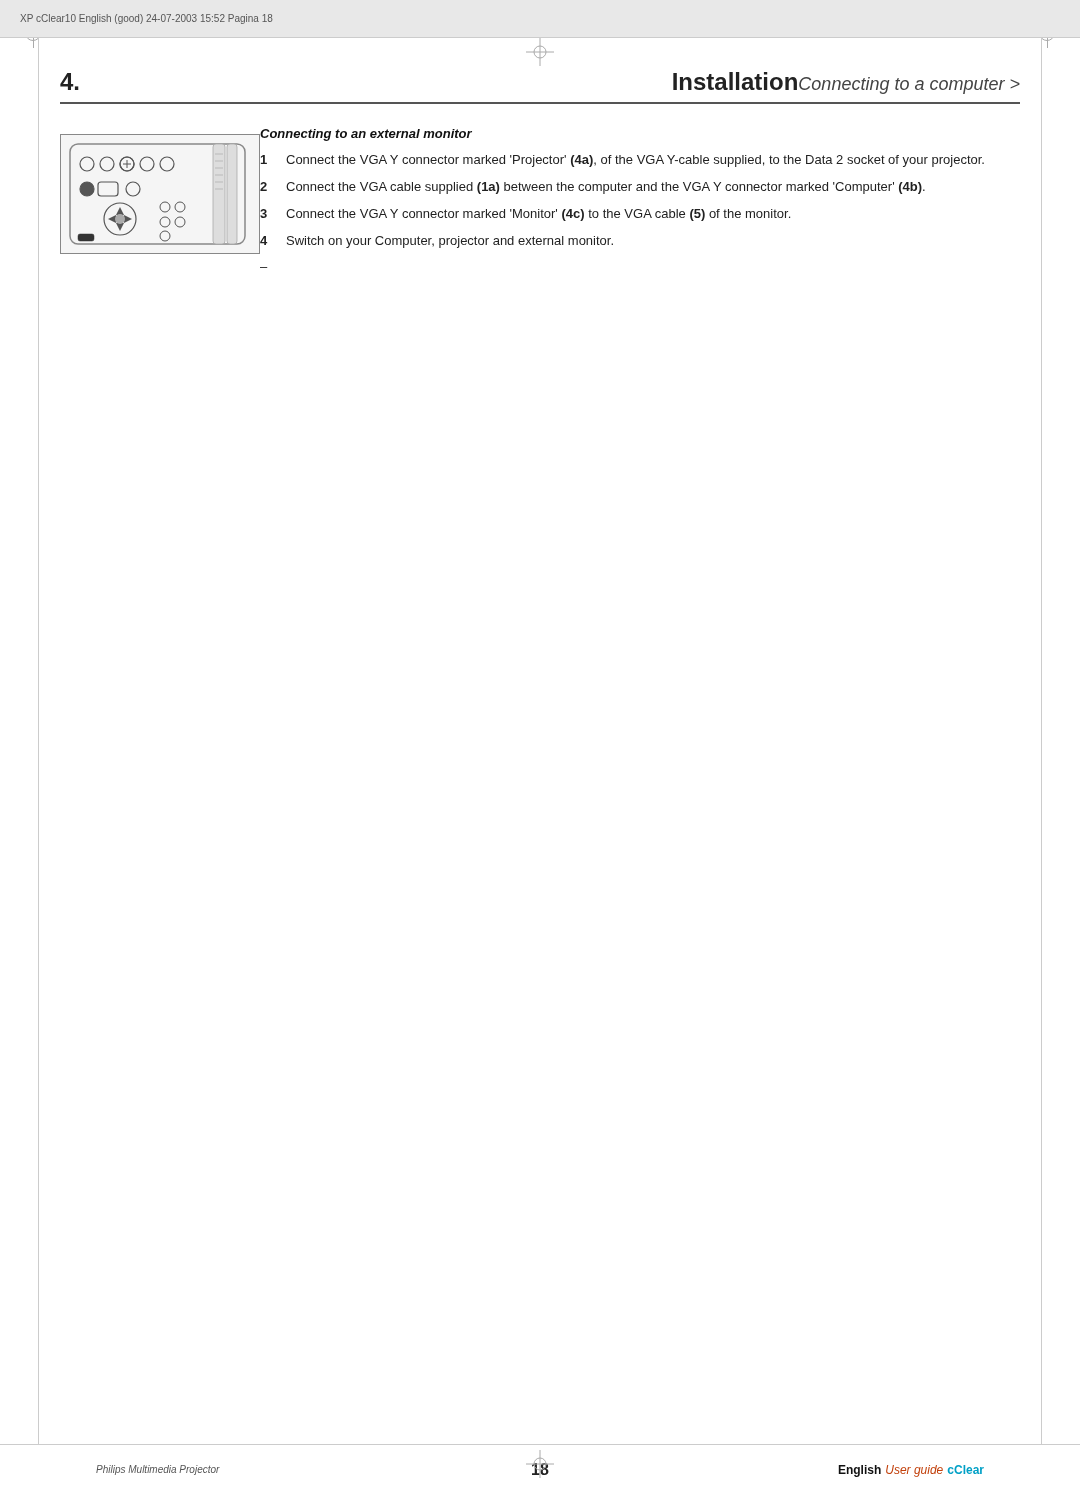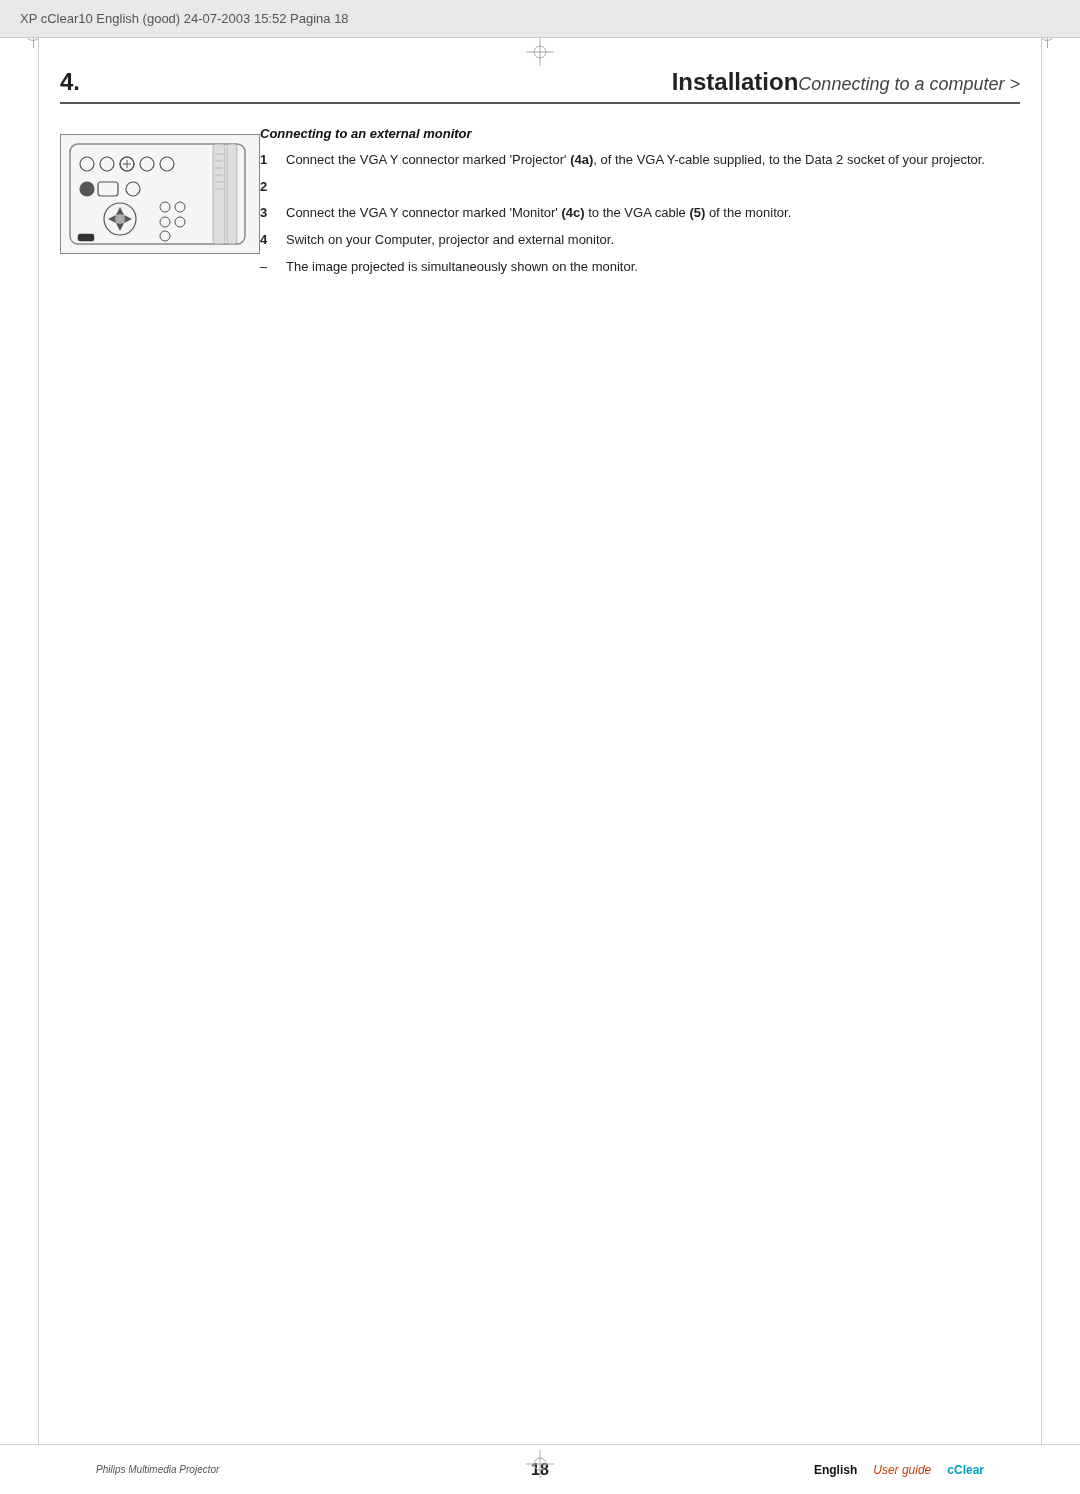--- a/index.html
+++ b/index.html
@@ -73,21 +73,21 @@
       right: 0;
       height: 38px;
       background: #e8e8e8;
       border-bottom: 1px solid #ccc;
       display: flex;
       align-items: center;
       padding: 0 20px;
     }
 
     .header-meta {
-      font-size: 13px;
+      font-size: 10px;
       color: #555;
     }
 
     
     .content {
       position: absolute;
       top: 38px;
       left: 60px;
       right: 60px;
       bottom: 70px;
@@ -222,21 +222,21 @@
       position: absolute;
       left: 50%;
       transform: translateX(-50%);
     }
 
     .footer-right {
       font-size: 12px;
       color: #333;
       display: flex;
       align-items: baseline;
-      gap: 16px;
+      gap: 4px;
     }
 
     .footer-english {
       font-weight: bold;
       color: #111;
     }
 
     .footer-guide {
       font-style: italic;
       color: #c2410c;
@@ -366,41 +366,41 @@
 
       <div class="instruction-item">
         <span class="instruction-number">1</span>
         <span class="instruction-text">
           Connect the VGA Y connector marked 'Projector' <strong>(4a)</strong>, of the VGA Y-cable supplied, to the Data 2 socket of your projector.
         </span>
       </div>
 
       <div class="instruction-item">
         <span class="instruction-number">2</span>
+        <span class="instruction-text">
+          Connect the VGA cable supplied <strong>(1a)</strong> between the computer and the VGA Y connector marked 'Computer' <strong>(4b)</strong>.
+        </span>
       </div>
 
       <div class="instruction-item">
         <span class="instruction-number">3</span>
         <span class="instruction-text">
           Connect the VGA Y connector marked 'Monitor' <strong>(4c)</strong> to the VGA cable <strong>(5)</strong> of the monitor.
         </span>
       </div>
 
       <div class="instruction-item">
         <span class="instruction-number">4</span>
         <span class="instruction-text">
           Switch on your Computer, projector and external monitor.
         </span>
       </div>
 
       <div class="instruction-item">
         <span class="instruction-dash">–</span>
-        <span class="instruction-text">
-          The image projected is simultaneously shown on the monitor.
-        </span>
       </div>
     </div>
   </div>
 </div>
 
 <div class="footer">
   <span class="footer-brand">Philips Multimedia Projector</span>
   <span class="footer-page">18</span>
   <div class="footer-right">
     <span class="footer-english">English</span>

